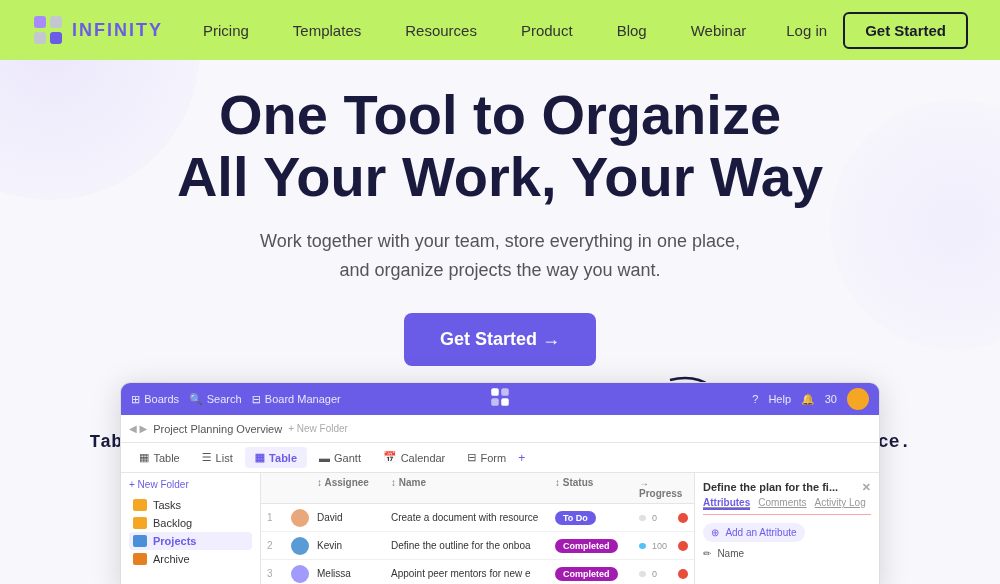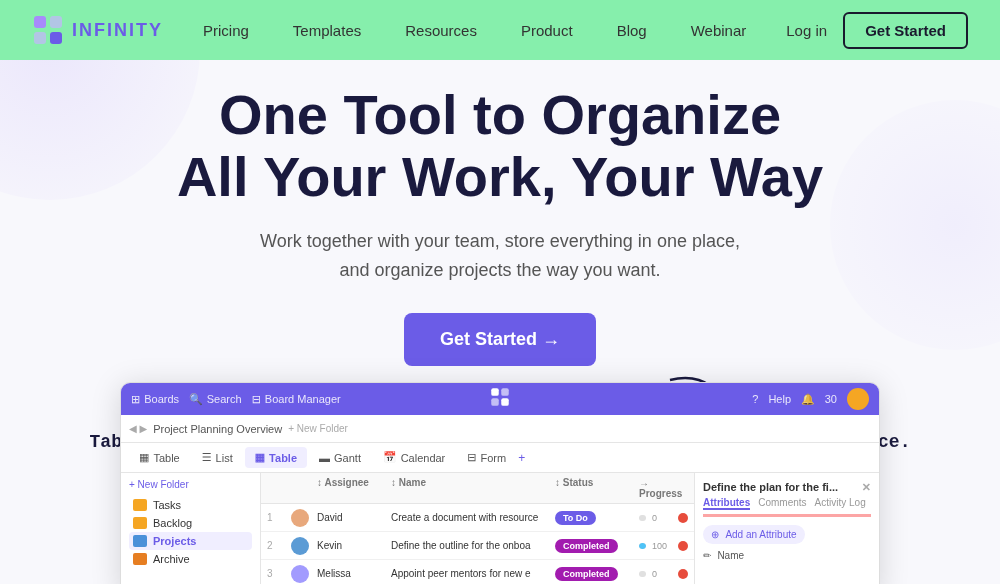--- a/index.html
+++ b/index.html
@@ -12,21 +12,21 @@
       position: relative;
     }
 
     
     nav {
       display: flex;
       align-items: center;
       justify-content: space-between;
       padding: 0 32px;
       height: 60px;
-      background: #86efac;
+      background: #bef264;
       position: relative;
       z-index: 10;
     }
     .logo {
       display: flex;
       align-items: center;
       gap: 8px;
       font-weight: 700;
       font-size: 18px;
       color: #6b5ce7;
@@ -331,23 +331,24 @@
       font-size: 11px;
       font-weight: 700;
       color: #333;
       margin-bottom: 4px;
     }
     .right-panel-tabs {
       display: flex;
       gap: 8px;
       font-size: 10px;
       color: #999;
-      border-bottom: 3px solid #fca5a5;
+      border-bottom: 1px solid #fca5a5;
       padding-bottom: 4px;
       margin-bottom: 8px;
+      text-decoration: underline;
     }
     .right-panel-tab.active { color: #6b5ce7; font-weight: 600; border-bottom: 2px solid #6b5ce7; }
     .add-attr-btn {
       display: flex;
       align-items: center;
       gap: 6px;
       font-size: 10px;
       color: #6b5ce7;
       background: #f0eeff;
       padding: 4px 8px;

